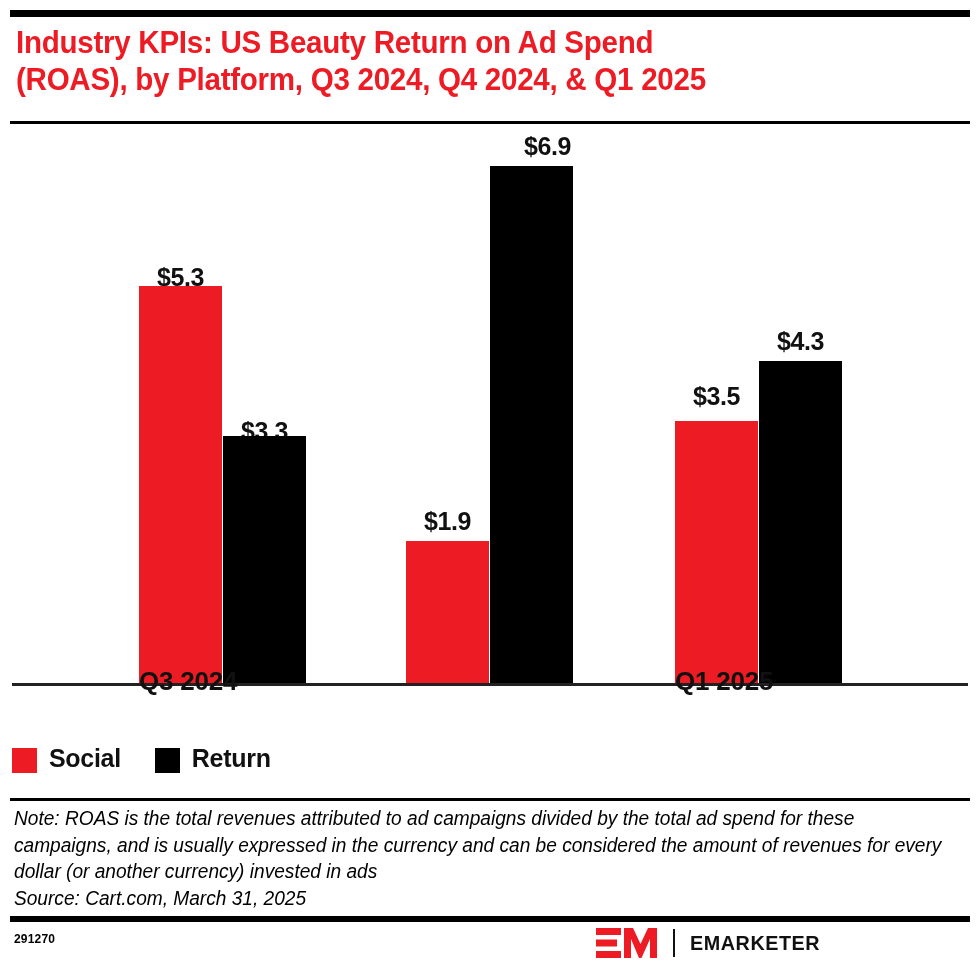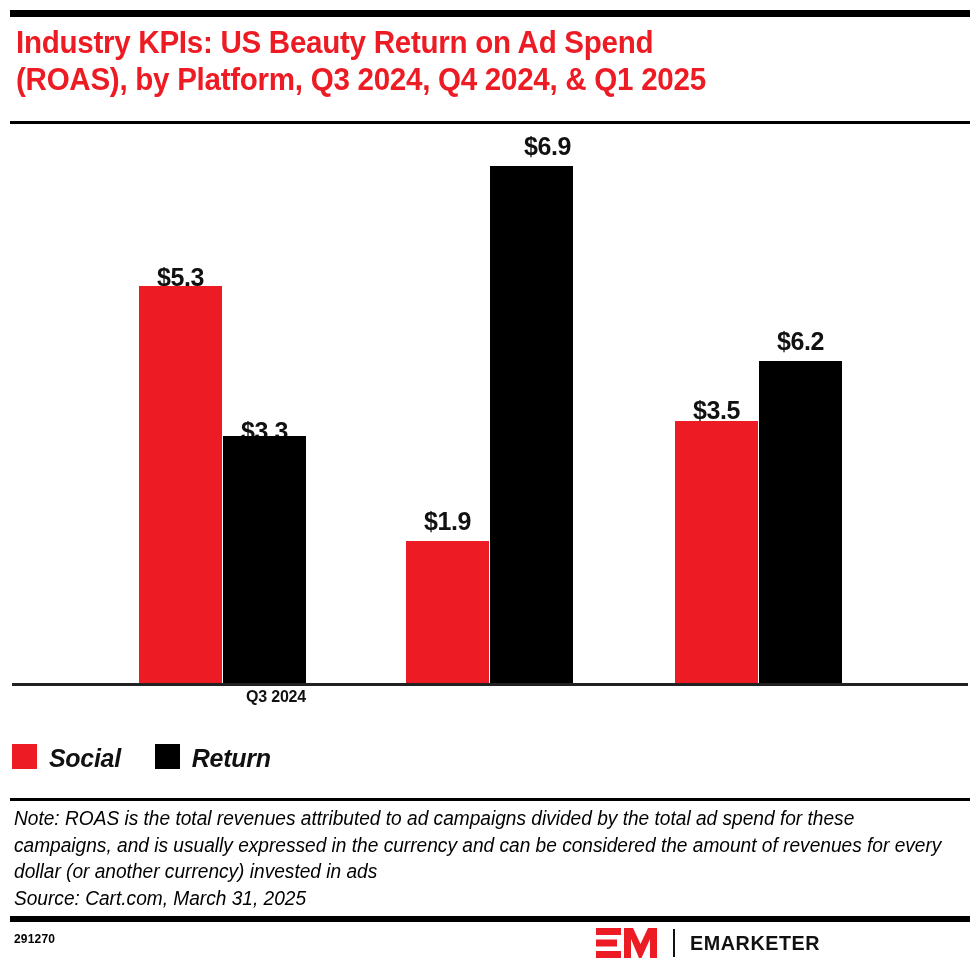--- a/index.html
+++ b/index.html
@@ -91,41 +91,40 @@
     font-size: 25px;
     font-weight: bold;
     color: #111;
     letter-spacing: -0.4px;
     white-space: nowrap;
   }
 
   
   .cat-label {
     position: absolute;
-    top: 688px;
-    text-align: right;
-    font-size: 16px;
+    top: 666px;
+    text-align: left;
+    font-size: 26px;
     font-weight: bold;
     color: #111;
     letter-spacing: -0.2px;
   }
 
   
   .legend {
     position: absolute;
     left: 12px; top: 744px;
     display: flex;
     align-items: center;
     gap: 34px;
   }
   .legend-item {
     display: flex;
-    align-items: flex-start;
+    align-items: flex-end;
     gap: 12px;
-    font-style: italic;
   }
   .legend-swatch {
     width: 25px; height: 25px;
     display: block;
   }
   .legend-text {
     font-size: 25px;
     font-weight: bold;
     color: #111;
     letter-spacing: -0.3px;
@@ -201,28 +200,29 @@
 
     <div class="bar-label" style="left:223px; width:83px; top:293px;">$3.3</div>
     <div class="bar search" style="left:223px; width:83px; height:247px;"></div>
 
     <div class="bar-label" style="left:406px; width:83px; top:383px;">$1.9</div>
     <div class="bar social" style="left:406px; width:83px; height:142px;"></div>
 
     <div class="bar-label" style="left:506px; width:83px; top:8px;">$6.9</div>
     <div class="bar search" style="left:490px; width:83px; height:517px;"></div>
 
-    <div class="bar-label" style="left:675px; width:83px; top:272px;">$3.5</div>
+    <div class="bar-label" style="left:675px; width:83px; top:258px;">$3.5</div>
     <div class="bar social" style="left:675px; width:83px; height:262px;"></div>
 
-    <div class="bar-label" style="left:759px; width:83px; top:203px;">$6.2</div>
+    <div class="bar-label" style="left:759px; width:83px; top:203px;">$4.3</div>
     <div class="bar search" style="left:759px; width:83px; height:322px;"></div>
   </div>
 
   <div class="cat-label" style="left:139px; width:167px;">Q3 2024</div>
+  <div class="cat-label" style="left:675px; width:167px;">Q1 2025</div>
 
   <div class="legend">
     <div class="legend-item">
       <span class="legend-swatch" style="background:#ED1C24;"></span>
       <span class="legend-text">Social</span>
     </div>
     <div class="legend-item">
       <span class="legend-swatch" style="background:#000000;"></span>
       <span class="legend-text">Return</span>
     </div>

